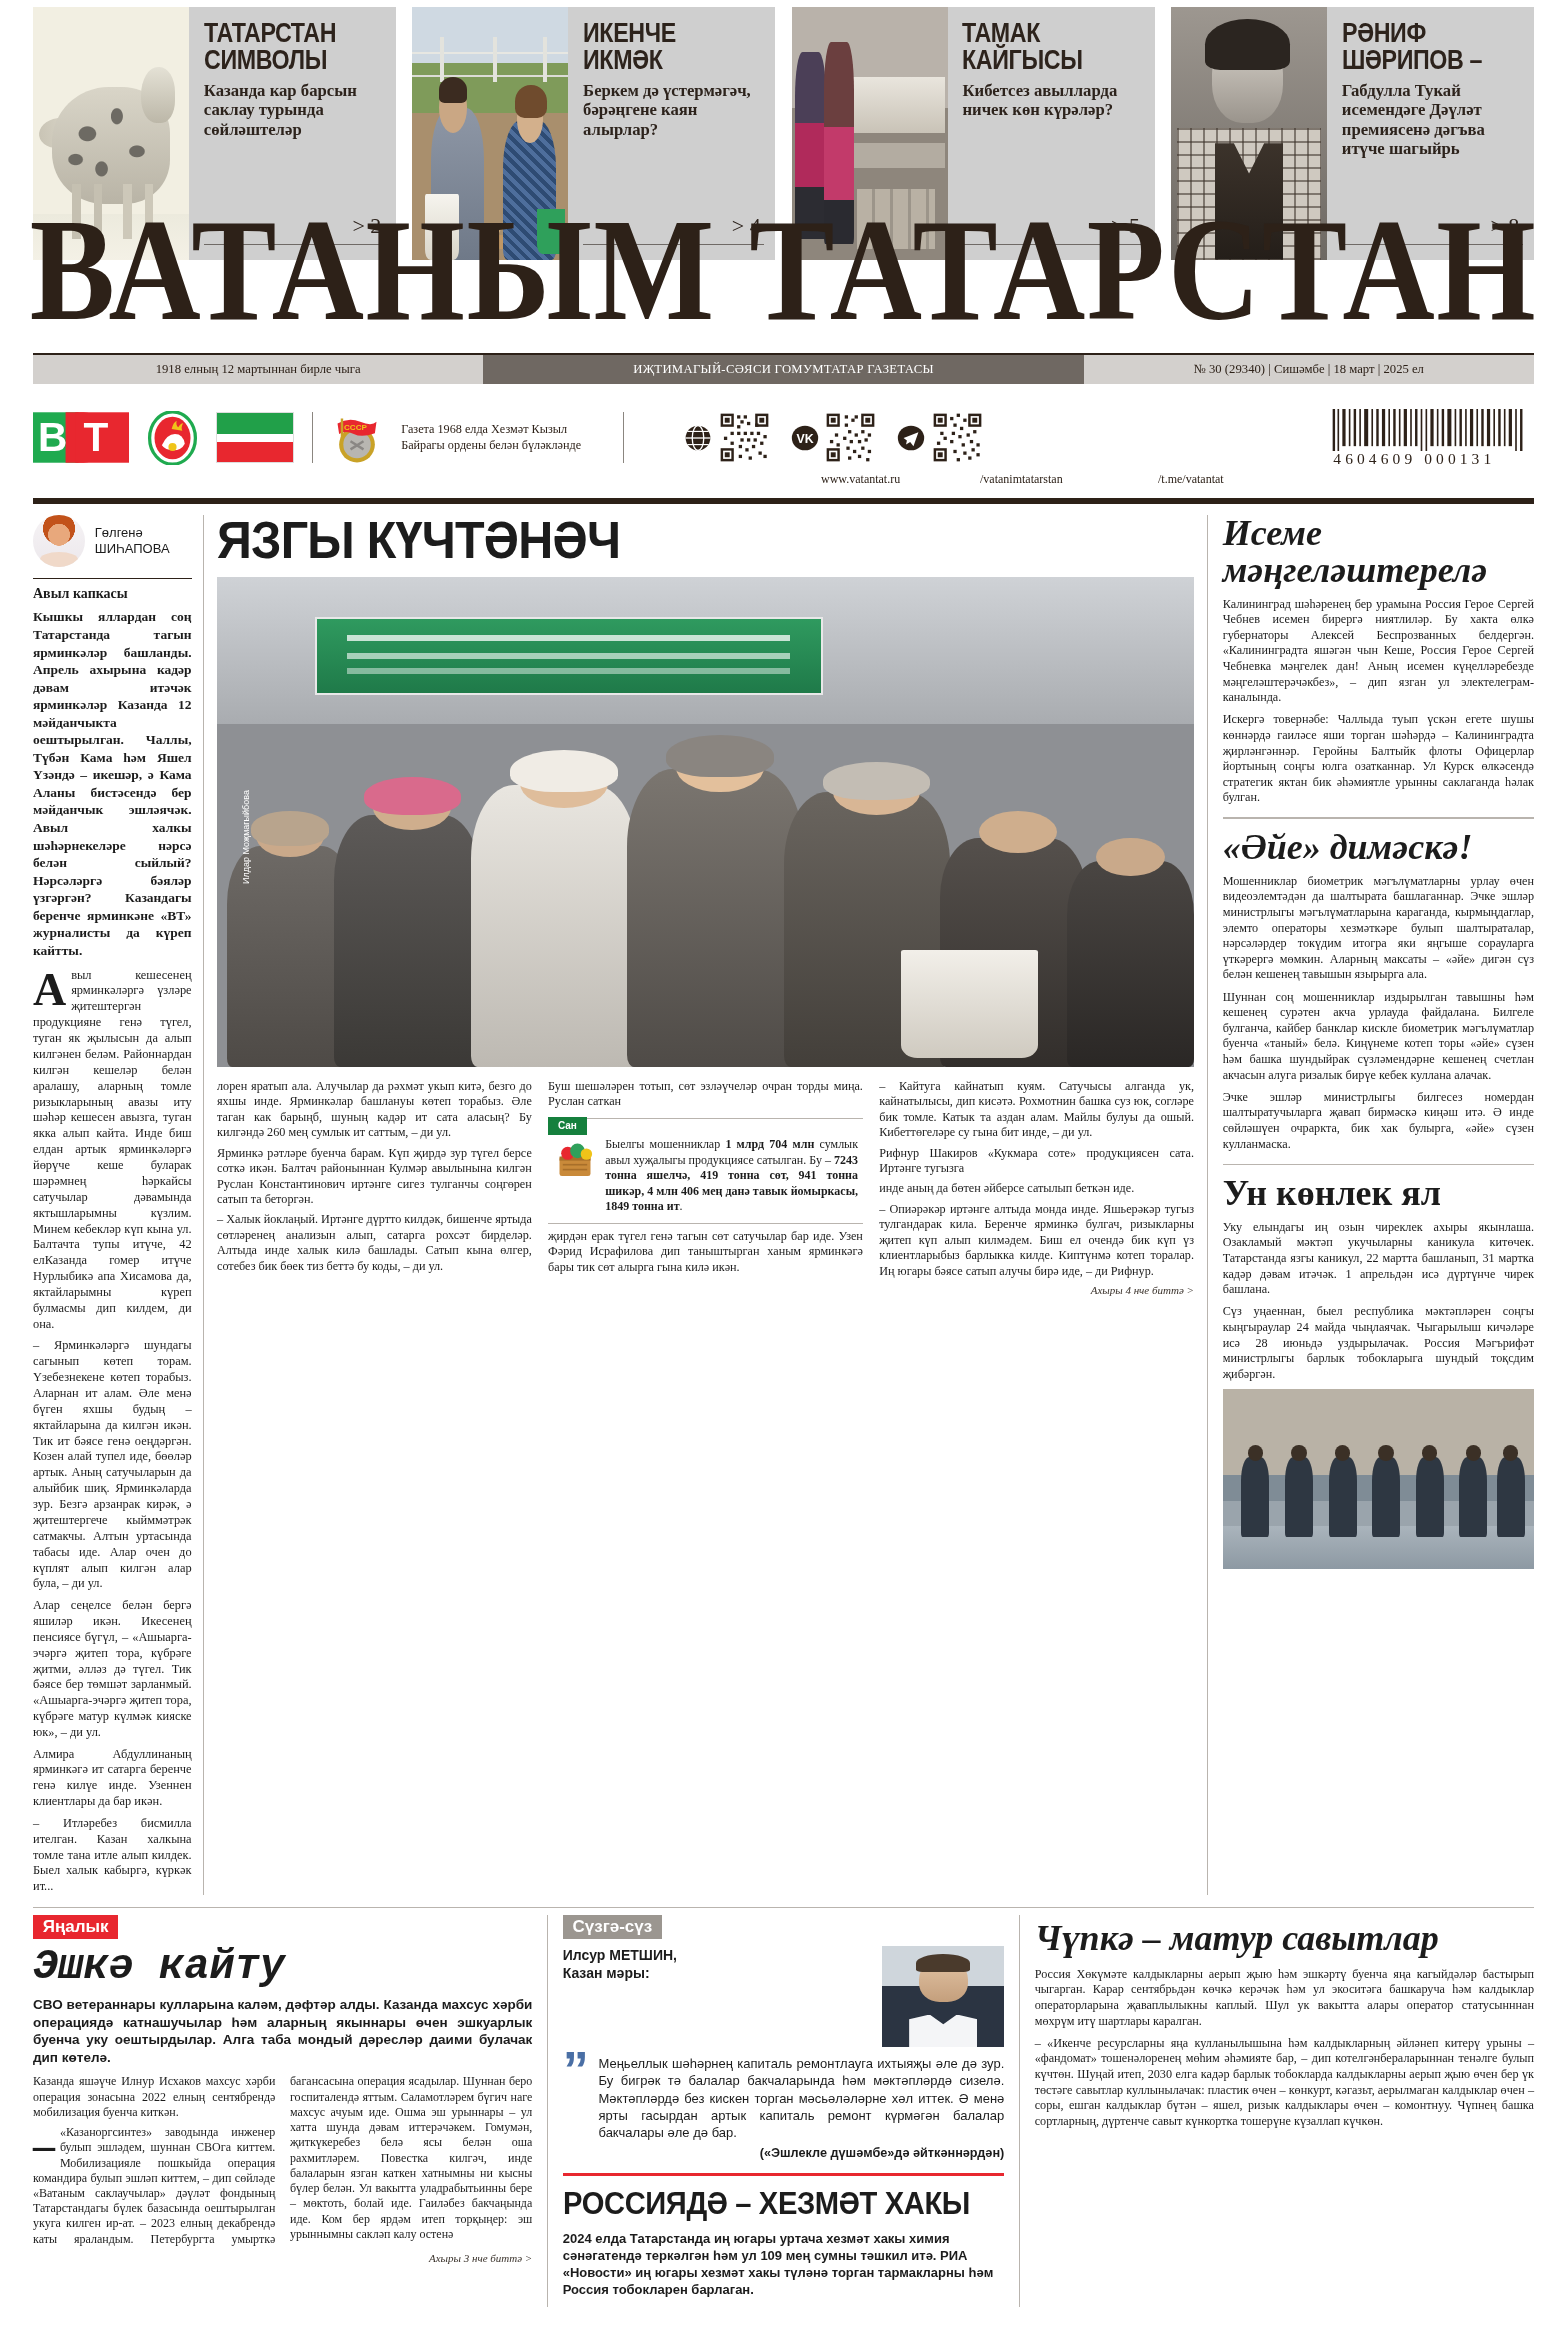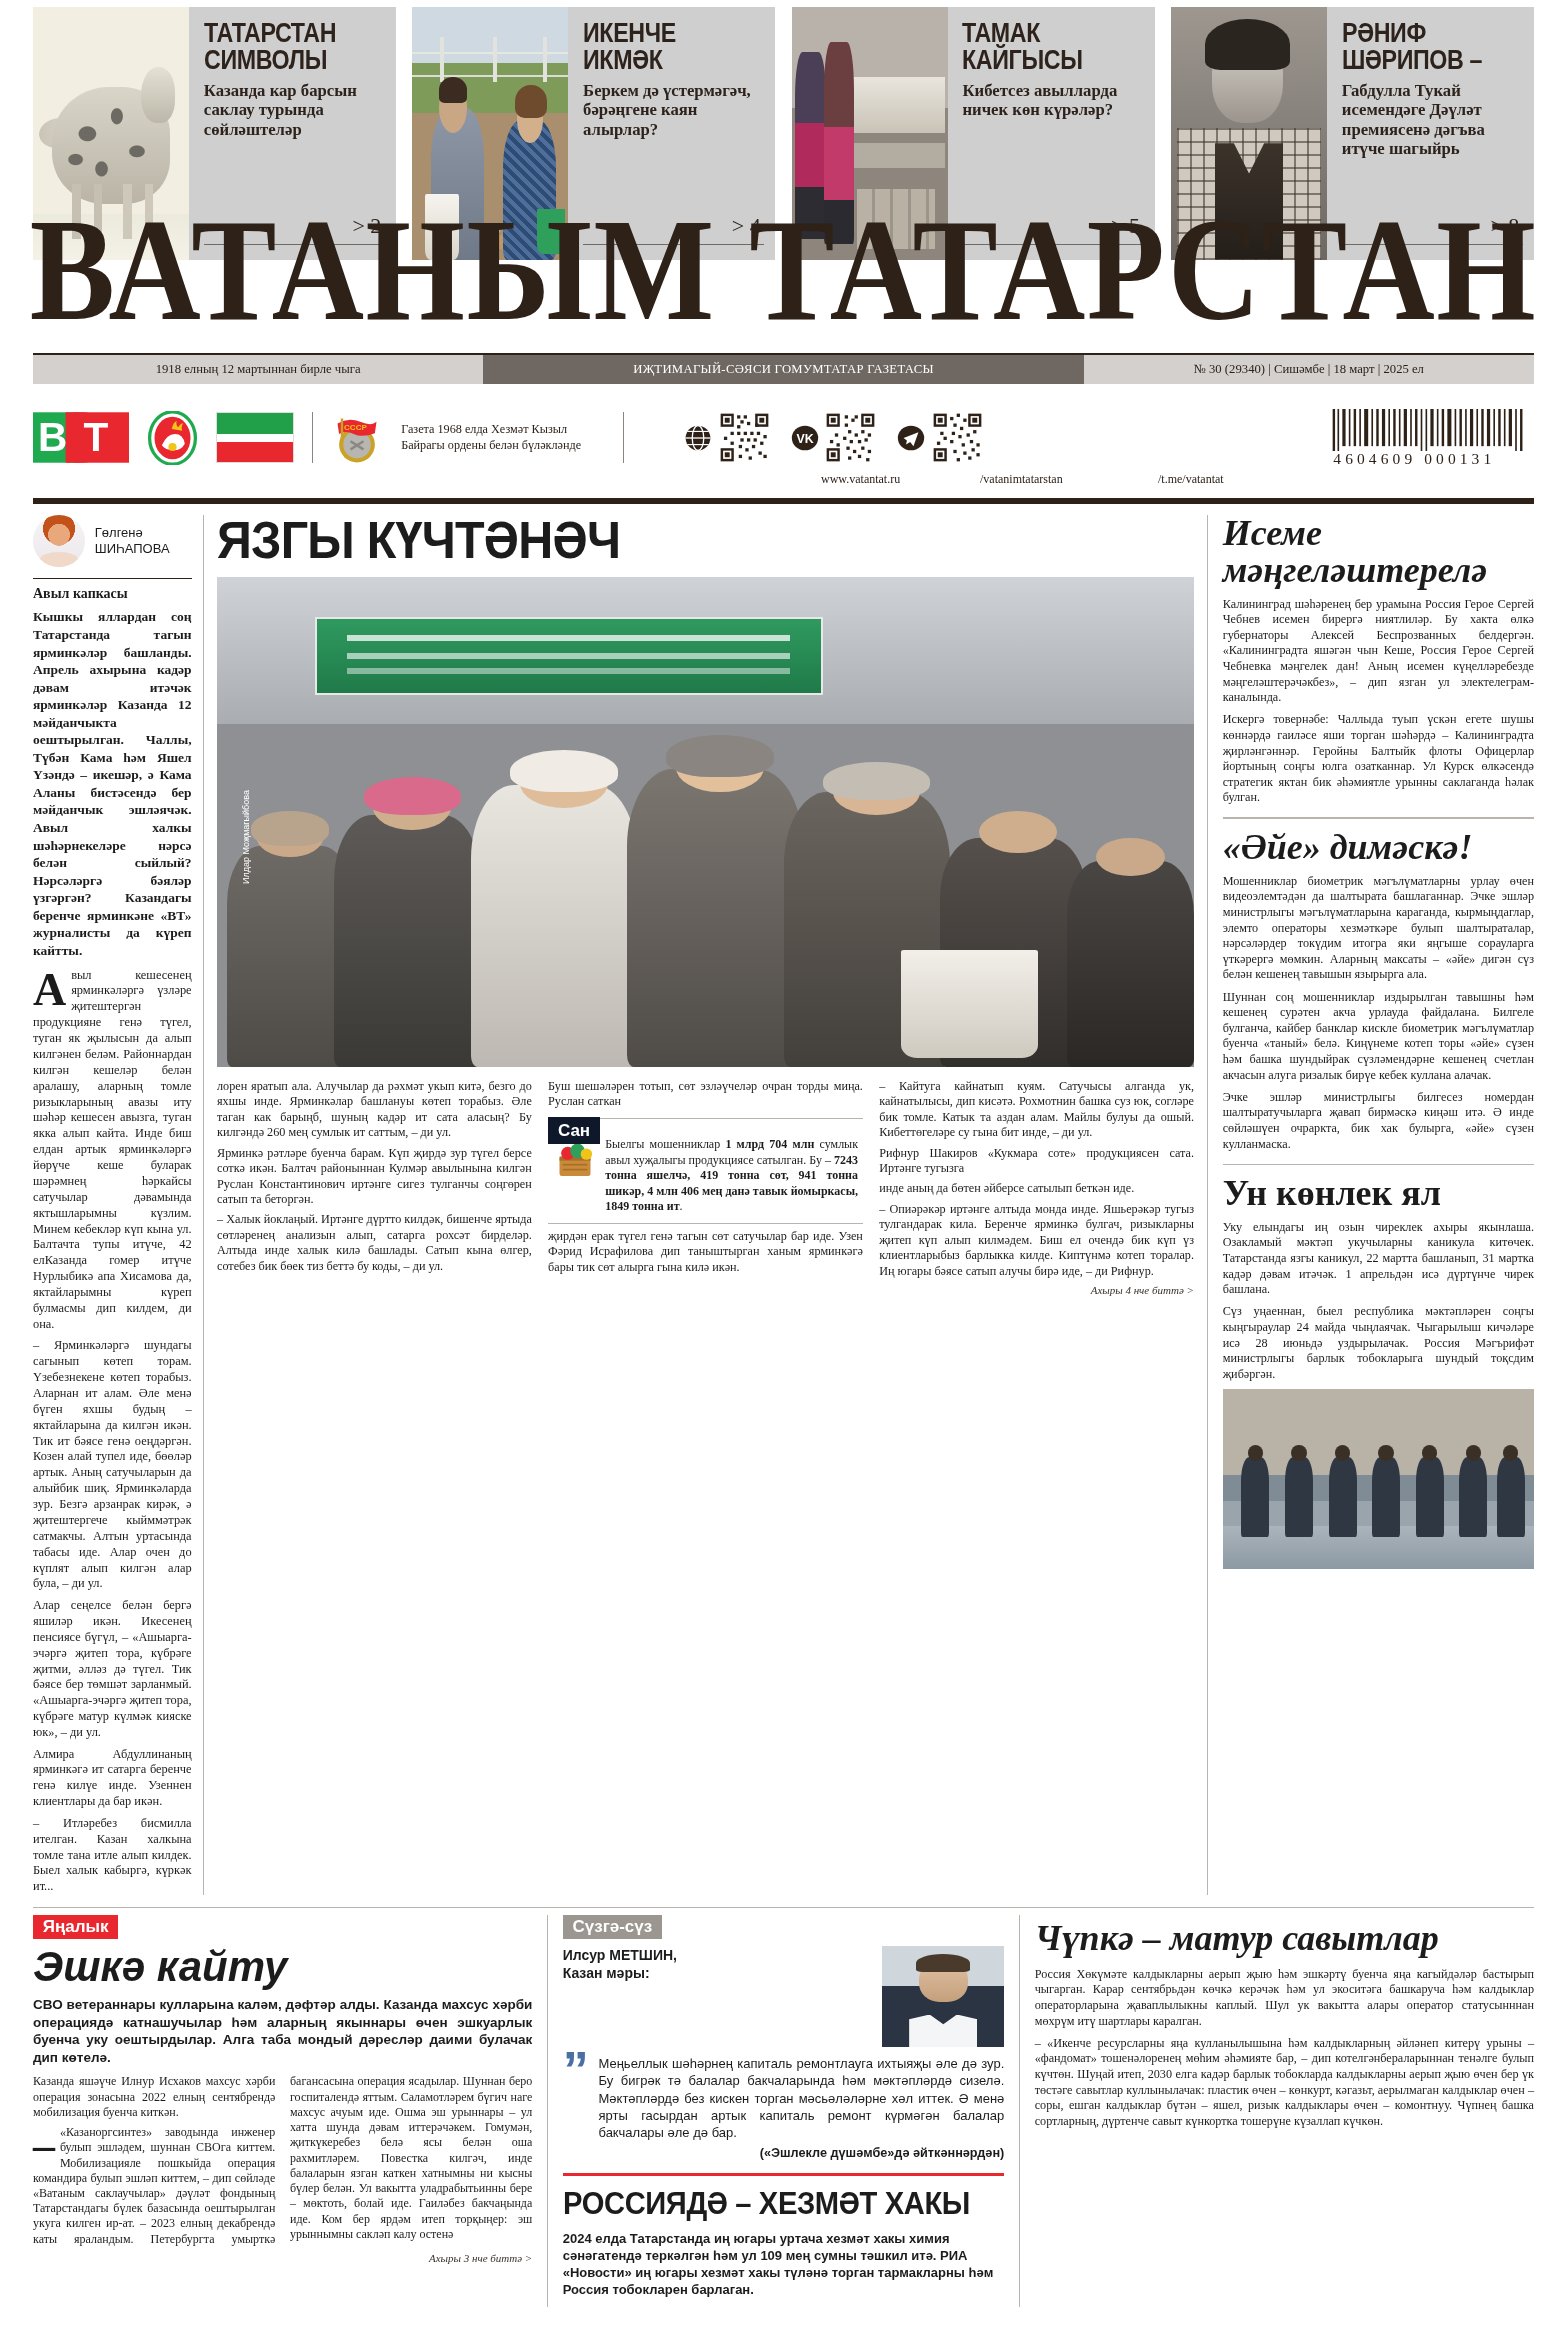--- a/index.html
+++ b/index.html
@@ -373,22 +373,22 @@
     text-align: justify; color:#1c1c1c;
   }
   .mid-cols p { margin-bottom: 4.9px; }
 
   .san-box {
     border-top: 1.6px solid #b9b4ae; border-bottom: 1.6px solid #b9b4ae;
     margin: 8.2px 0 4.9px 0; padding: 0; display:flex; align-items:stretch;
     break-inside: avoid;
   }
   .san-tag {
-    background:#0f172a; color:#fff; font-family:"Liberation Sans", sans-serif;
-    font-weight:bold; font-size: 17px; padding: 2.4px 9.8px; position:absolute;
+    background:#15803d; color:#fff; font-family:"Liberation Sans", sans-serif;
+    font-weight:bold; font-size: 10px; padding: 2.4px 9.8px; position:absolute;
   }
   .san-inner { display:flex; gap:8.2px; padding: 18px 4.9px 8.2px 4.9px; align-items:flex-start;}
   .san-icon { width: 44px; height: 44px; flex-shrink:0; }
   .san-text { font-family:"Liberation Serif", serif; font-size: 12px; line-height:1.3; text-align:justify;}
   .san-text b { font-weight: bold; }
   .cont-note {
     font-family:"Liberation Serif", serif; font-size: 11px; font-style: italic;
     text-align:right; color:#3a322b; margin-top: 4.9px;
   }
 
@@ -424,21 +424,21 @@
   .b-mid  { width: 473px; flex-shrink:0; padding: 0 14.7px; border-left: 1.2px solid #b9b4ae; border-right:1.2px solid #b9b4ae;}
   .b-right{ flex:1; padding-left: 14.7px; }
 
   .section-tag {
     display:inline-block; background:#e8272f; color:#fff;
     font-family:"Liberation Sans", sans-serif; font-weight:bold; font-size: 17px;
     padding: 2.4px 9.8px; margin-bottom: 6.5px;
   }
   .section-tag.gray { background:#9b9690; }
   .b-headline {
-    font-family:Liberation Sans, sans-serif; font-weight:bold; font-style:italic;
+    font-family:Liberation Mono, monospace; font-weight:bold; font-style:italic;
     font-size: 42px; line-height:1.0; color:#1c1c1c; margin-bottom: 8.2px;
   }
   .b-lead {
     font-family:"Liberation Sans", sans-serif; font-weight: bold; font-size: 13.5px;
     line-height: 1.3; text-align:justify; color:#1c1c1c; margin-bottom: 8.2px;
   }
   .two-col {
     column-count: 2; column-gap: 14.7px;
     font-family:"Liberation Serif", serif; font-size: 12px; line-height:1.27;
     text-align:justify; color:#1c1c1c;

